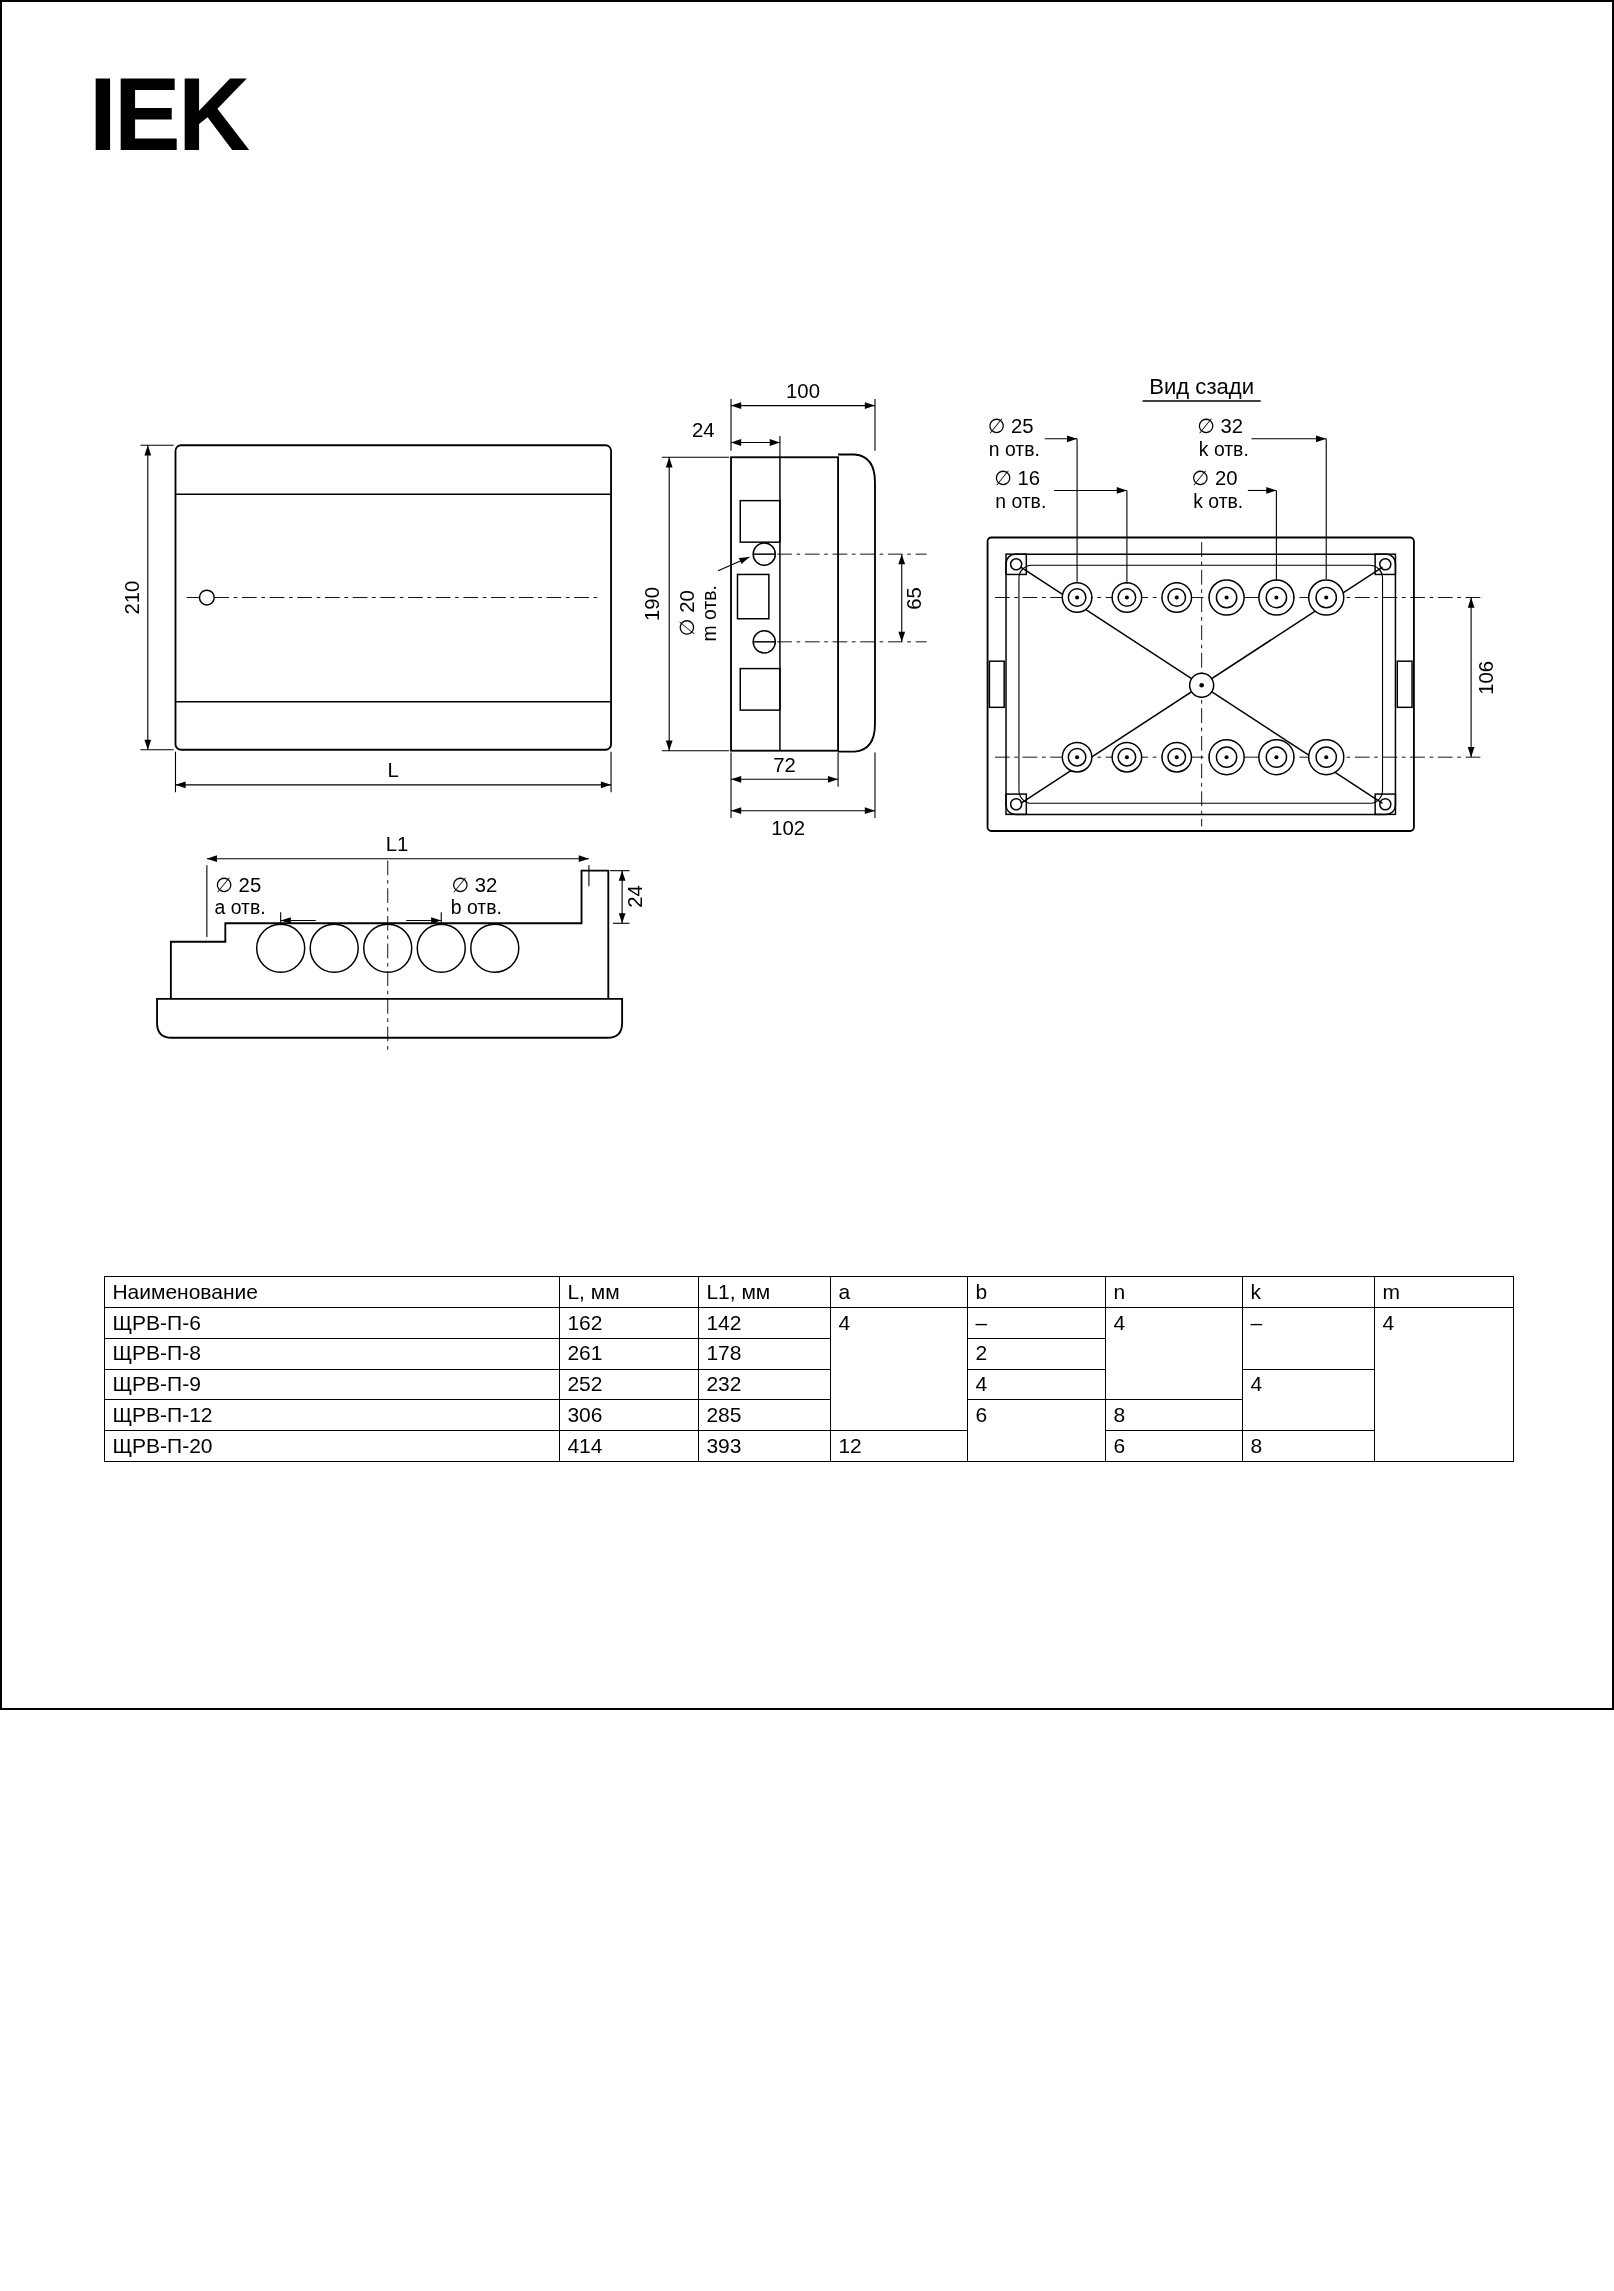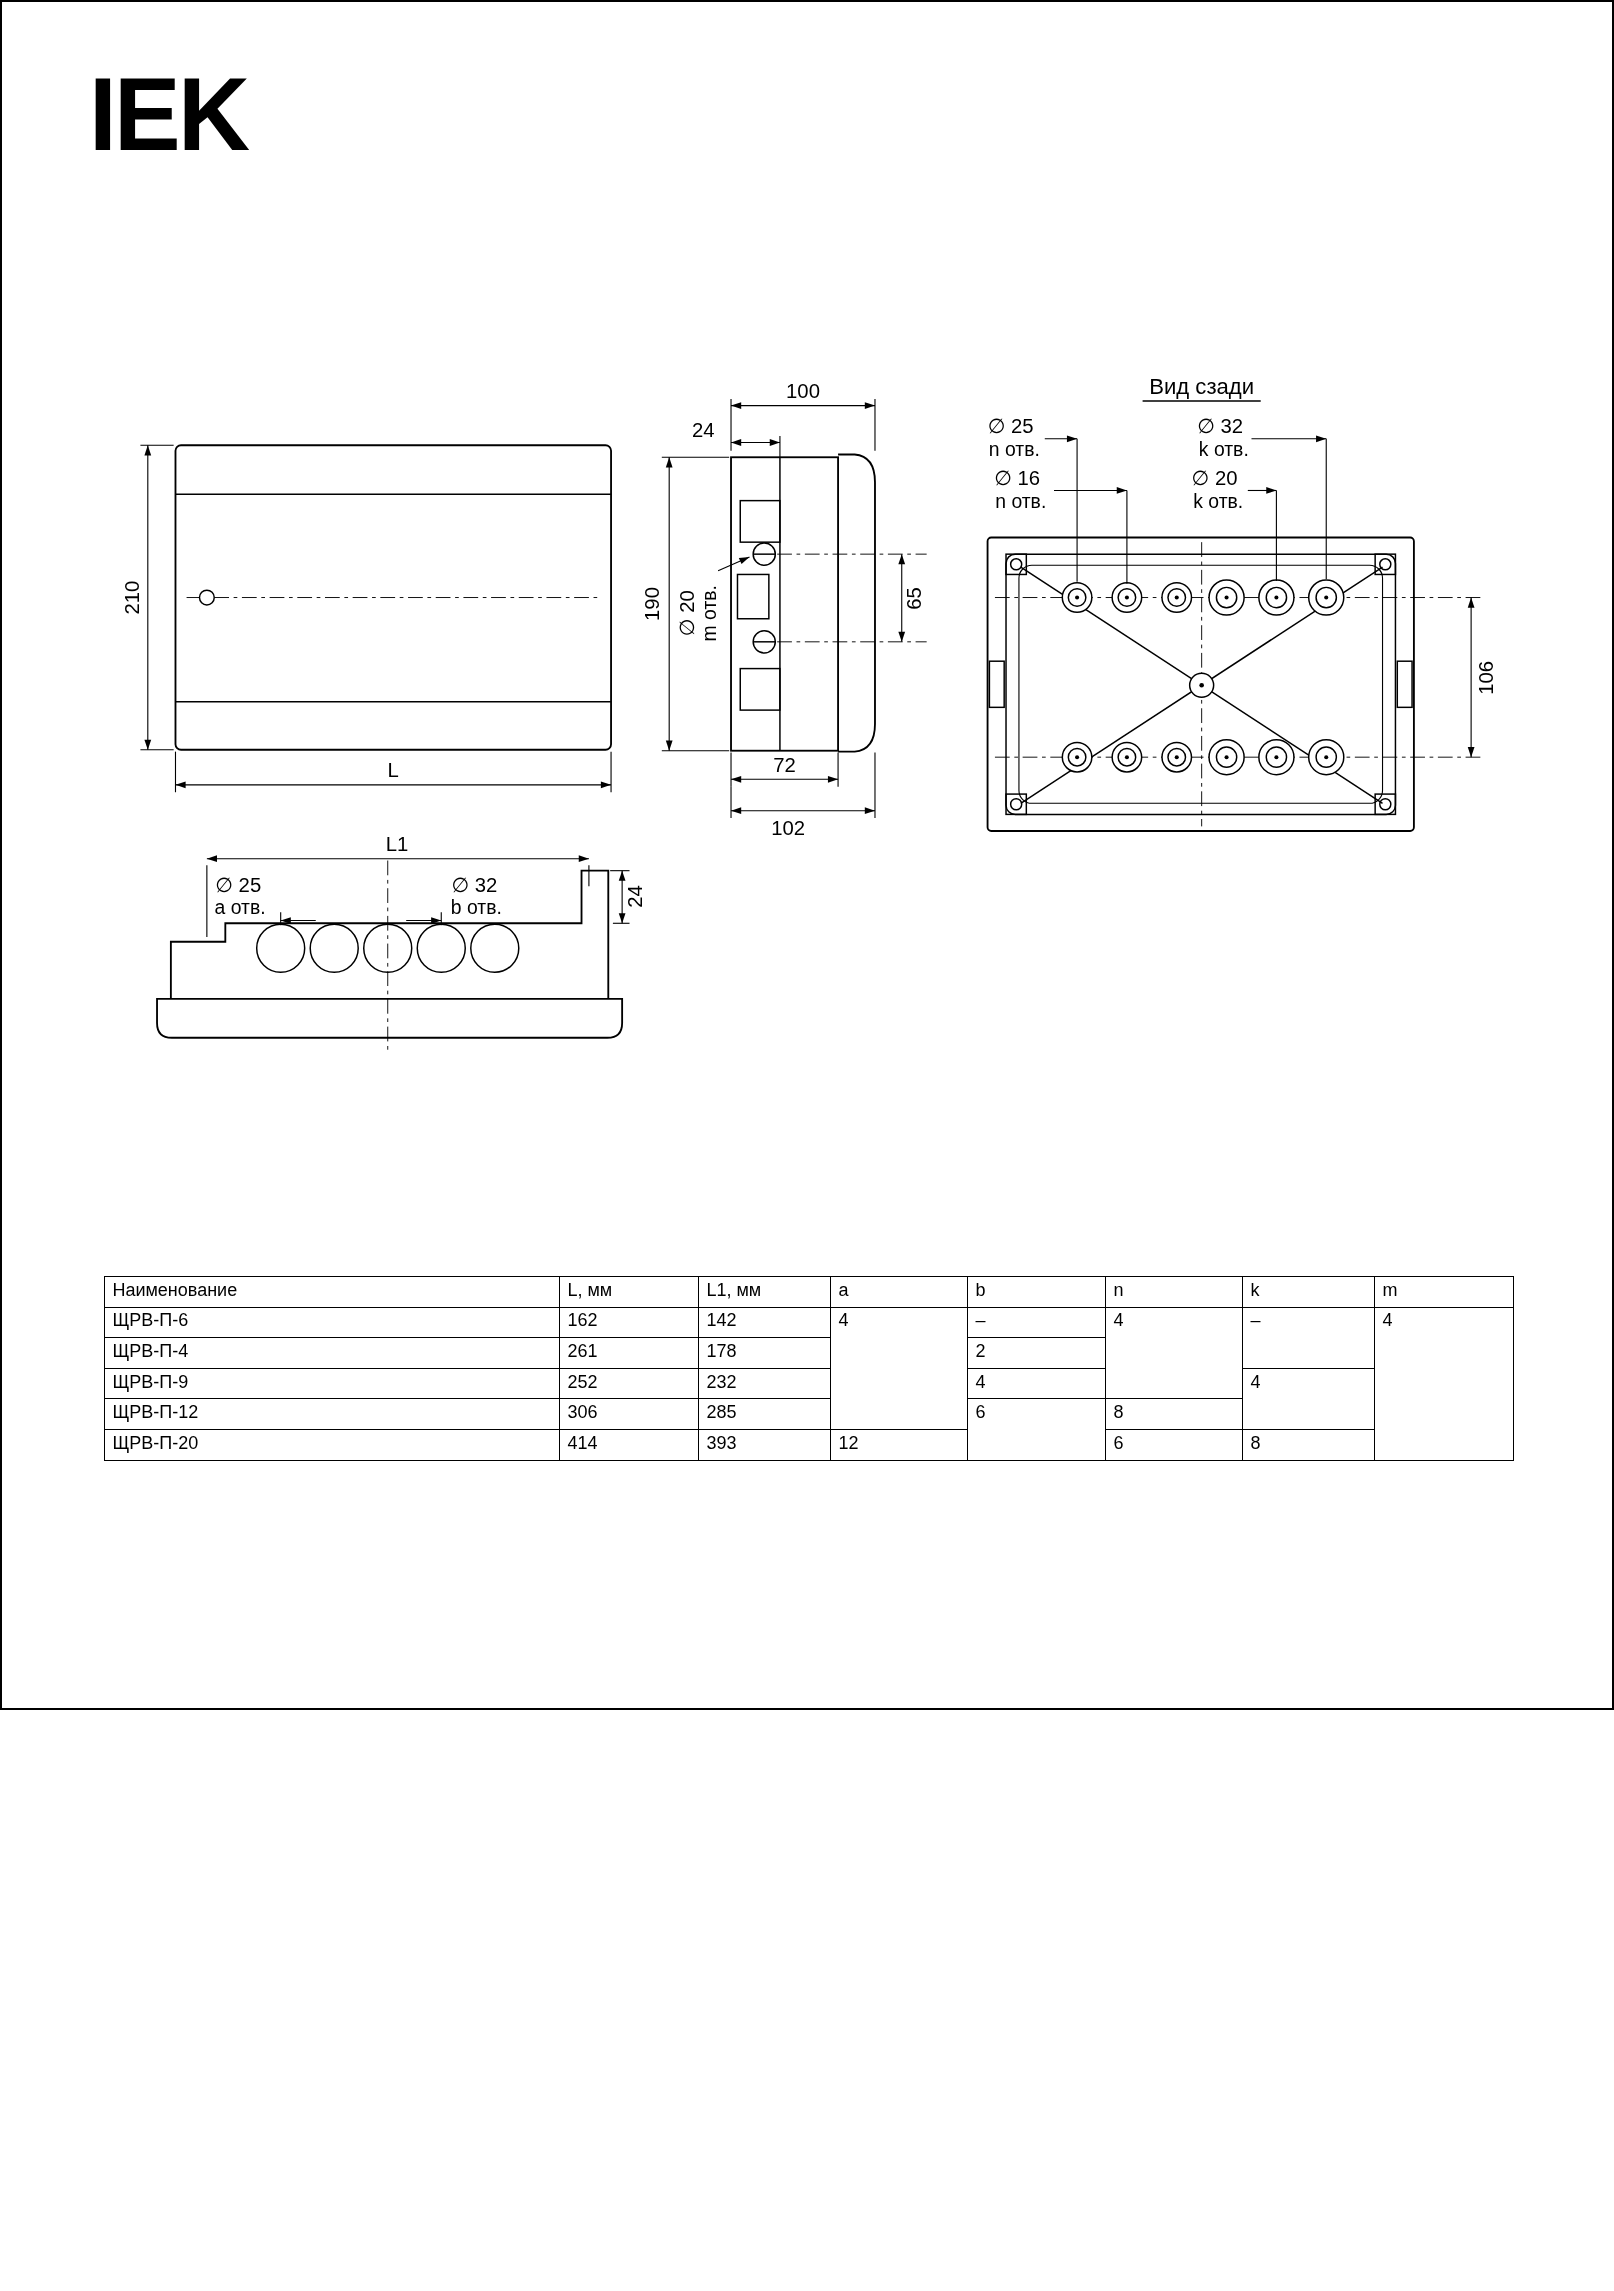--- a/index.html
+++ b/index.html
@@ -3,21 +3,21 @@
 <meta charset="utf-8">
 <style>
   html,body{margin:0;padding:0;background:#fff;}
   body{width:1614px;height:2292px;position:relative;font-family:"Liberation Sans",sans-serif;color:#000;}
   .page{position:absolute;left:0;top:0;width:1614px;height:1710px;box-sizing:border-box;
         border:2.8px solid #000;background:#fff;}
   .logo{position:absolute;left:87px;top:54px;font-size:103px;font-weight:900;letter-spacing:-2.8px;
         transform:scaleX(0.97);transform-origin:left top;color:#000;}
   .caption{position:absolute;left:159px;top:1159px;font-size:26px;color:#000;white-space:nowrap;}
   .tablewrap{position:absolute;left:102px;top:1274px;}
-  table{border-collapse:collapse;table-layout:fixed;width:1409px;font-size:18px;}
+  table{border-collapse:collapse;table-layout:fixed;width:1409px;font-size:21px;}
   th,td{border:1.8px solid #000;padding:1.8px 7.4px;height:26px;vertical-align:top;text-align:left;
         font-weight:normal;line-height:1.25;overflow:hidden;}
   svg{position:absolute;left:0;top:0;}
   svg text{font-family:"Liberation Sans",sans-serif;font-size:22px;fill:#000;}
   svg text.t21{font-size:21px;}
   svg text.t24{font-size:24px;}
   .mid{text-anchor:middle;}
   .ol{fill:#fff;stroke:#000;stroke-width:2;}
   .oln{fill:none;stroke:#000;stroke-width:2;}
   .thin{fill:#fff;stroke:#000;stroke-width:1.6;}
@@ -267,21 +267,21 @@
         <td>ЩРВ-П-6</td>
         <td>162</td>
         <td>142</td>
         <td rowspan="4">4</td>
         <td>–</td>
         <td rowspan="3">4</td>
         <td rowspan="2">–</td>
         <td rowspan="5">4</td>
       </tr>
       <tr>
-        <td>ЩРВ-П-4</td>
+        <td>ЩРВ-П-8</td>
         <td>261</td>
         <td>178</td>
         <td>2</td>
       </tr>
       <tr>
         <td>ЩРВ-П-9</td>
         <td>252</td>
         <td>232</td>
         <td>4</td>
         <td rowspan="2">4</td>

